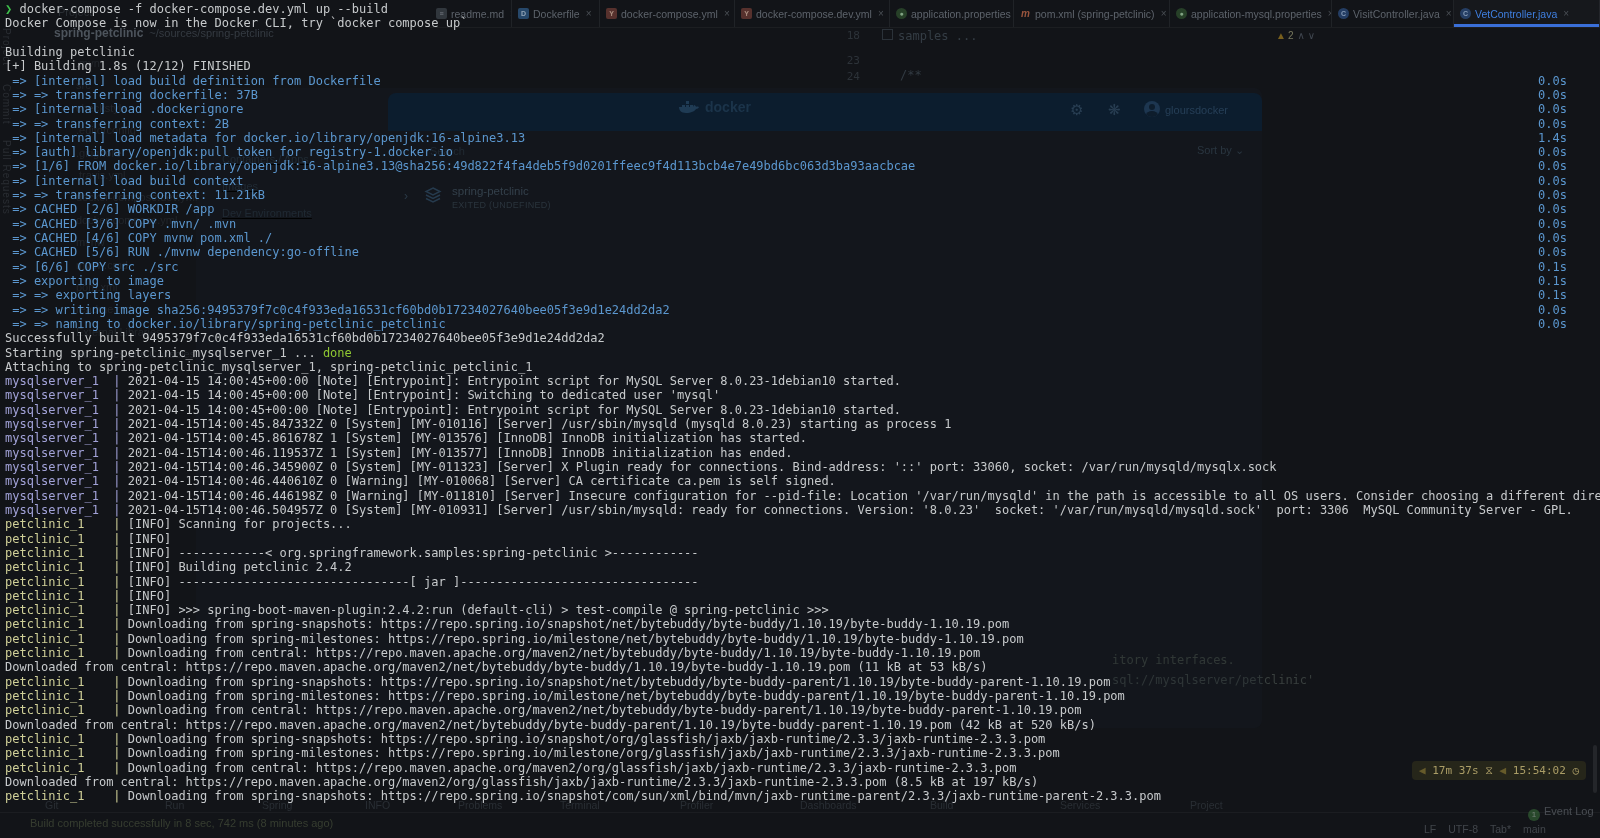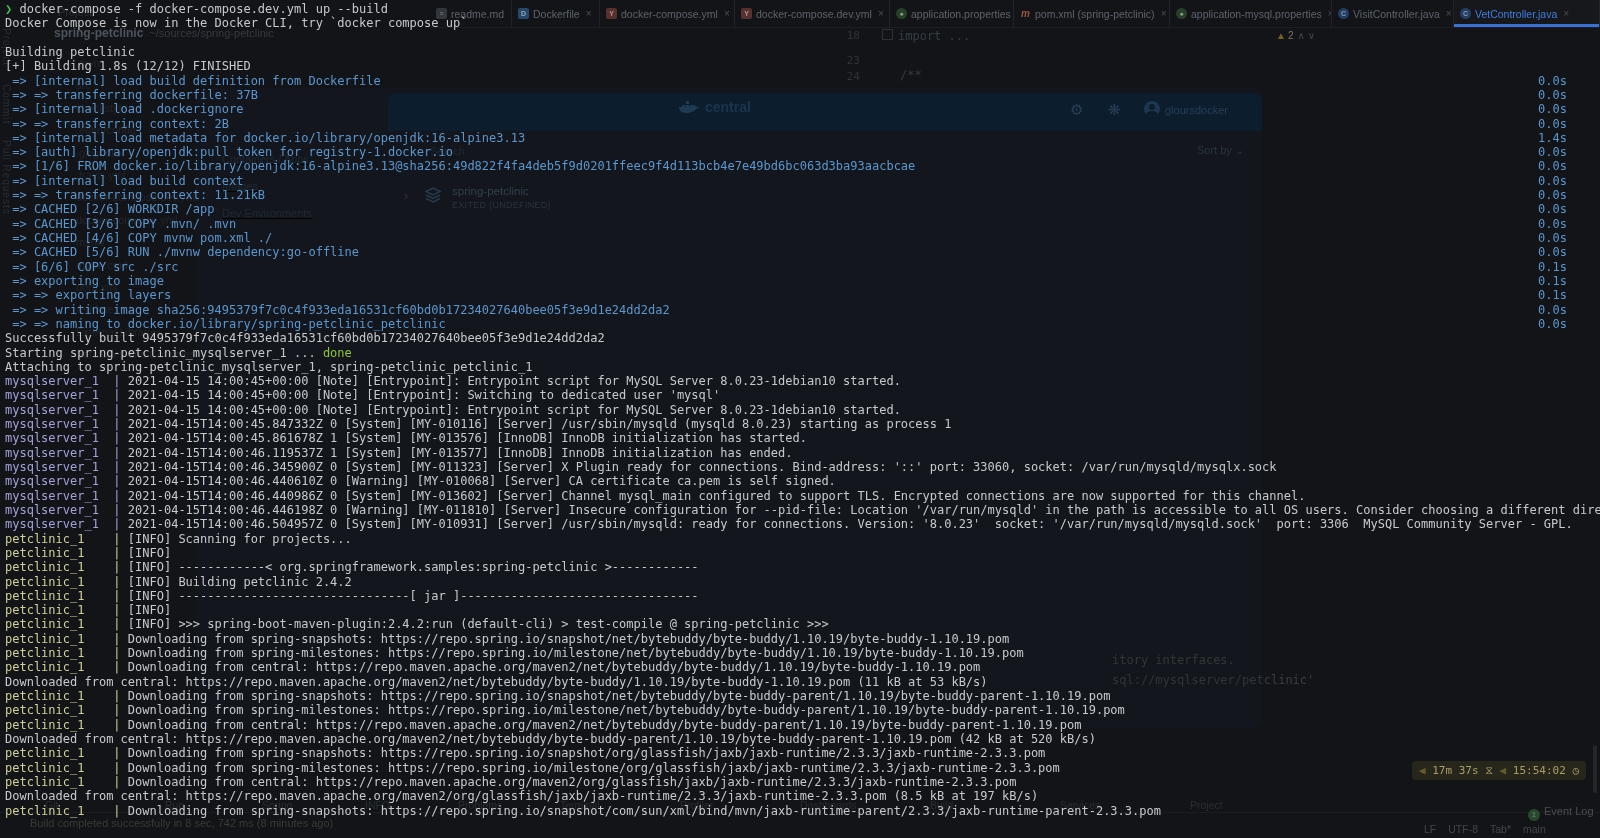--- a/index.html
+++ b/index.html
@@ -114,21 +114,21 @@
         <div class="tree-item">mvnw.cmd</div>
         <div class="tree-item">pom.xml</div>
         <div class="tree-item">readme.md</div>
         <div class="tree-item">External Libraries</div>
         <div class="tree-item">Scratches and Consoles</div>
       </div>
 
     <div class="gutter-num" style="top:29px">18</div>
     <div class="gutter-num" style="top:54px">23</div>
     <div class="gutter-num" style="top:70px">24</div>
-    <div class="ghost" id="import-ghost"><span class="foldbox"></span><span>import ...</span></div>
+    <div class="ghost" id="import-ghost"><span class="foldbox"></span><span>samples ...</span></div>
     <div class="ghost" id="comment-doc">/**</div>
     <div class="ghost" id="editor-comment-1">itory interfaces.</div>
     <div class="ghost" id="editor-comment-2">sql://mysqlserver/petclinic'</div>
 
     <div class="ghost" id="warn-widget">
       <span class="warn-tri">▲</span><span class="warn-count">2</span><span class="nav-arrows">∧∨</span>
     </div>
 
     <div class="ghost" id="tabline"></div>
     <div class="ghost" id="statusline"></div>
@@ -165,21 +165,21 @@
     <div class="ghost" id="dd-logo">
       <svg width="22" height="16" viewBox="0 0 22 16">
         <g fill="#24435e">
           <rect x="4" y="6" width="3" height="3"></rect>
             <rect x="8" y="6" width="3" height="3"></rect>
           <rect x="8" y="2" width="3" height="3"></rect>
             <rect x="12" y="6" width="3" height="3"></rect>
           <path d="M1 10h17c1.5 0 2.5-1 3-2 0 0-2-1-3 0 0-1-1-2-2-2l-1 2H1c0 3 2 6 7 6s9-2 10-4"></path>
         </g>
       </svg>
-      <span class="dd-logo-text">central</span>
+      <span class="dd-logo-text">docker</span>
     </div>
     <div class="dd-icon" style="left:1070px;top:101px">⚙</div>
     <div class="dd-icon" style="left:1108px;top:101px">❋</div>
     <div class="ghost" id="dd-avatar"></div>
     <div class="ghost" id="dd-user">gloursdocker</div>
     <div class="ghost" id="dd-search">Search</div>
     <div class="ghost" id="dd-sort">Sort by ⌄</div>
     <div class="ghost" id="dd-nav">
         <div class="dd-nav-item">Containers / Apps</div>
         <div class="dd-nav-item">Images</div>
@@ -274,21 +274,20 @@
       <div class="tl done">Starting spring-petclinic_mysqlserver_1 ... <span class="done-word">done</span></div>
       <div class="tl p">Attaching to spring-petclinic_mysqlserver_1, spring-petclinic_petclinic_1</div>
       <div class="tl svc"><span class="svc-pre mysql">mysqlserver_1  |</span> 2021-04-15 14:00:45+00:00 [Note] [Entrypoint]: Entrypoint script for MySQL Server 8.0.23-1debian10 started.</div>
       <div class="tl svc"><span class="svc-pre mysql">mysqlserver_1  |</span> 2021-04-15 14:00:45+00:00 [Note] [Entrypoint]: Switching to dedicated user 'mysql'</div>
       <div class="tl svc"><span class="svc-pre mysql">mysqlserver_1  |</span> 2021-04-15 14:00:45+00:00 [Note] [Entrypoint]: Entrypoint script for MySQL Server 8.0.23-1debian10 started.</div>
       <div class="tl svc"><span class="svc-pre mysql">mysqlserver_1  |</span> 2021-04-15T14:00:45.847332Z 0 [System] [MY-010116] [Server] /usr/sbin/mysqld (mysqld 8.0.23) starting as process 1</div>
       <div class="tl svc"><span class="svc-pre mysql">mysqlserver_1  |</span> 2021-04-15T14:00:45.861678Z 1 [System] [MY-013576] [InnoDB] InnoDB initialization has started.</div>
       <div class="tl svc"><span class="svc-pre mysql">mysqlserver_1  |</span> 2021-04-15T14:00:46.119537Z 1 [System] [MY-013577] [InnoDB] InnoDB initialization has ended.</div>
       <div class="tl svc"><span class="svc-pre mysql">mysqlserver_1  |</span> 2021-04-15T14:00:46.345900Z 0 [System] [MY-011323] [Server] X Plugin ready for connections. Bind-address: '::' port: 33060, socket: /var/run/mysqld/mysqlx.sock</div>
       <div class="tl svc"><span class="svc-pre mysql">mysqlserver_1  |</span> 2021-04-15T14:00:46.440610Z 0 [Warning] [MY-010068] [Server] CA certificate ca.pem is self signed.</div>
-      <div class="tl svc"><span class="svc-pre mysql">mysqlserver_1  |</span> 2021-04-15T14:00:46.440986Z 0 [System] [MY-013602] [Server] Channel mysql_main configured to support TLS. Encrypted connections are now supported for this channel.</div>
       <div class="tl svc"><span class="svc-pre mysql">mysqlserver_1  |</span> 2021-04-15T14:00:46.446198Z 0 [Warning] [MY-011810] [Server] Insecure configuration for --pid-file: Location '/var/run/mysqld' in the path is accessible to all OS users. Consider choosing a different directory.</div>
       <div class="tl svc"><span class="svc-pre mysql">mysqlserver_1  |</span> 2021-04-15T14:00:46.504957Z 0 [System] [MY-010931] [Server] /usr/sbin/mysqld: ready for connections. Version: '8.0.23'  socket: '/var/run/mysqld/mysqld.sock'  port: 3306  MySQL Community Server - GPL.</div>
       <div class="tl svc"><span class="svc-pre pet">petclinic_1    |</span> [INFO] Scanning for projects...</div>
       <div class="tl svc"><span class="svc-pre pet">petclinic_1    |</span> [INFO]</div>
       <div class="tl svc"><span class="svc-pre pet">petclinic_1    |</span> [INFO] ------------&lt; org.springframework.samples:spring-petclinic &gt;------------</div>
       <div class="tl svc"><span class="svc-pre pet">petclinic_1    |</span> [INFO] Building petclinic 2.4.2</div>
       <div class="tl svc"><span class="svc-pre pet">petclinic_1    |</span> [INFO] --------------------------------[ jar ]---------------------------------</div>
       <div class="tl svc"><span class="svc-pre pet">petclinic_1    |</span> [INFO]</div>
       <div class="tl svc"><span class="svc-pre pet">petclinic_1    |</span> [INFO] &gt;&gt;&gt; spring-boot-maven-plugin:2.4.2:run (default-cli) &gt; test-compile @ spring-petclinic &gt;&gt;&gt;</div>
       <div class="tl svc"><span class="svc-pre pet">petclinic_1    |</span> Downloading from spring-snapshots: https://repo.spring.io/snapshot/net/bytebuddy/byte-buddy/1.10.19/byte-buddy-1.10.19.pom</div>

